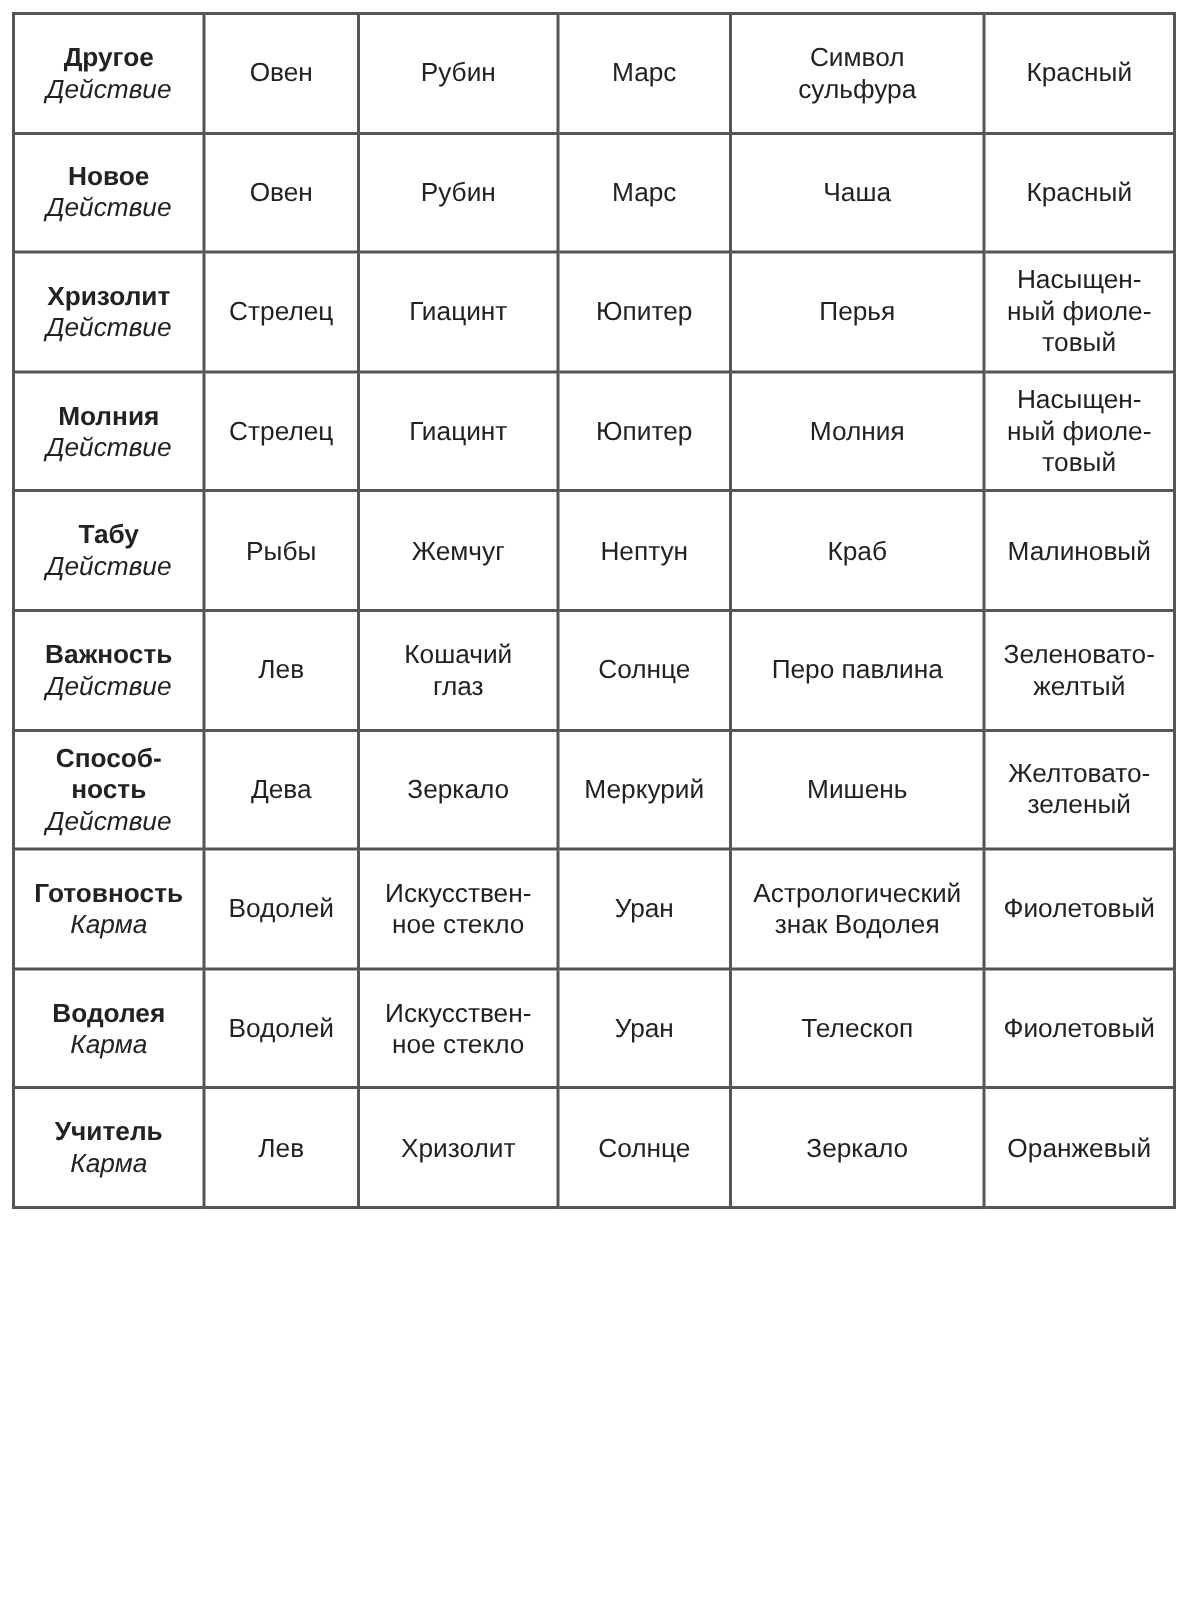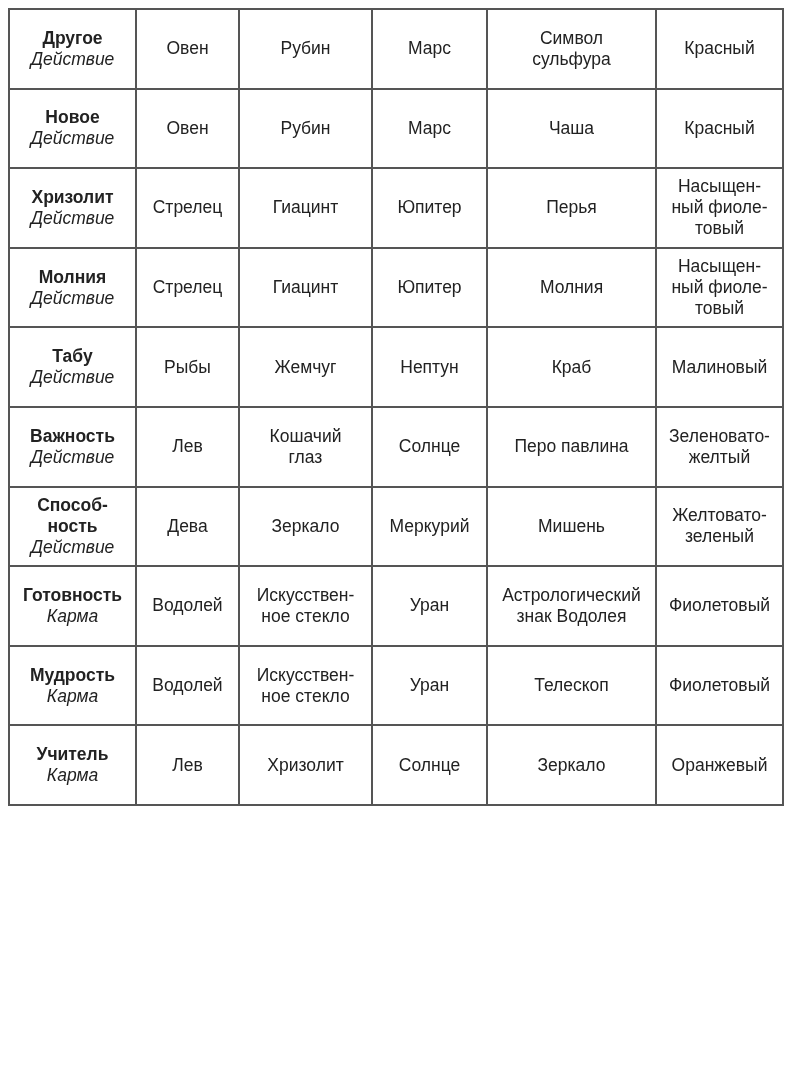--- a/index.html
+++ b/index.html
@@ -213,21 +213,21 @@
         <td>
           <span class="val">Астрологический
 знак Водолея</span>
         </td>
         <td>
           <span class="val">Фиолетовый</span>
         </td>
       </tr>
       <tr>
         <td class="head">
-          <span class="title val">Мудрость</span>
+          <span class="title val">Водолея</span>
           <span class="cat">Карма</span>
         </td>
         <td>
           <span class="val">Водолей</span>
         </td>
         <td>
           <span class="val">Искусствен-
 ное стекло</span>
         </td>
         <td>

